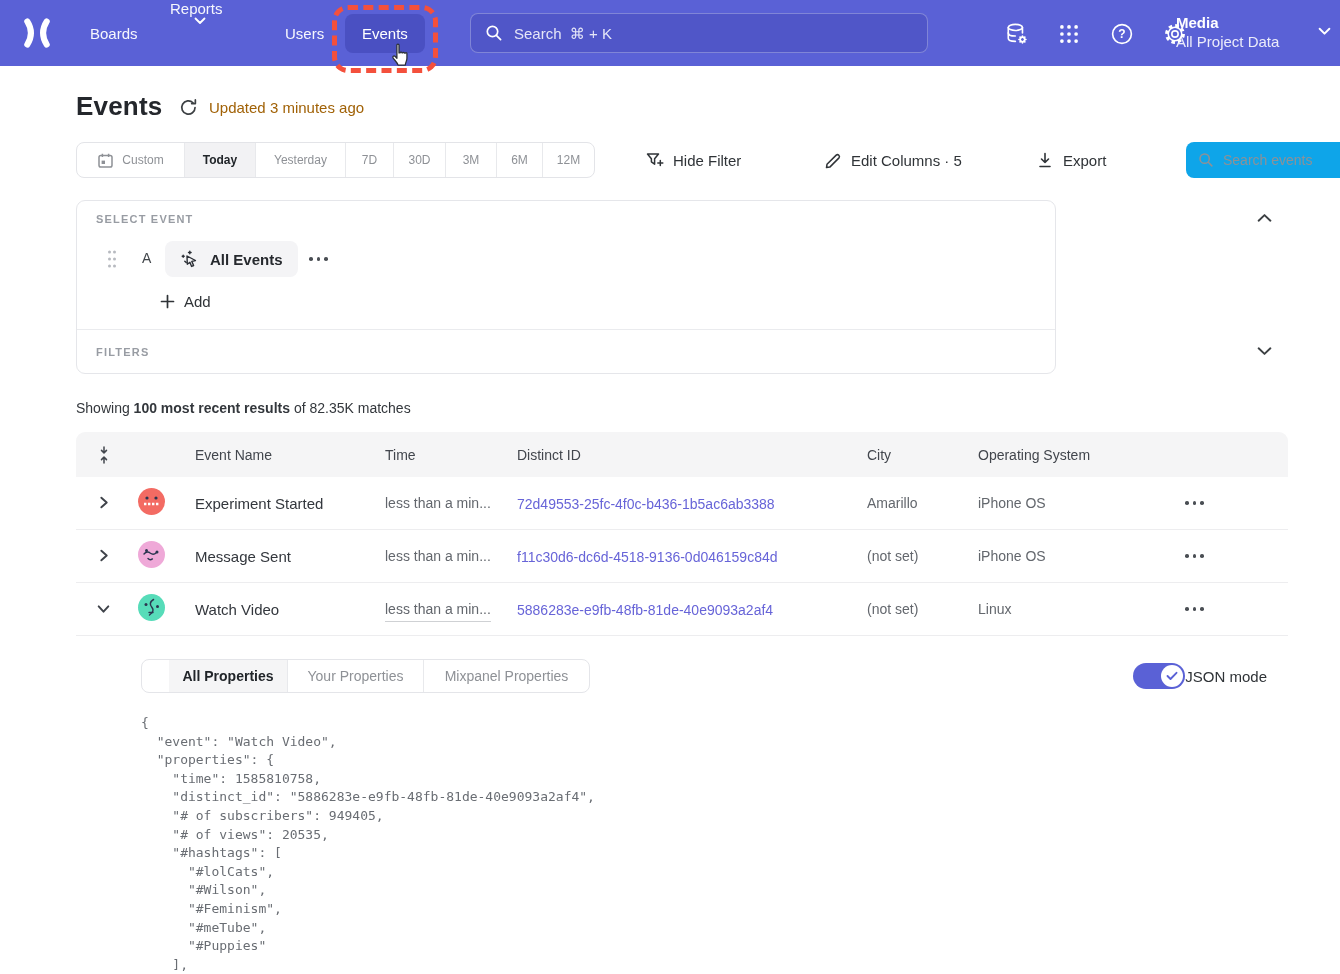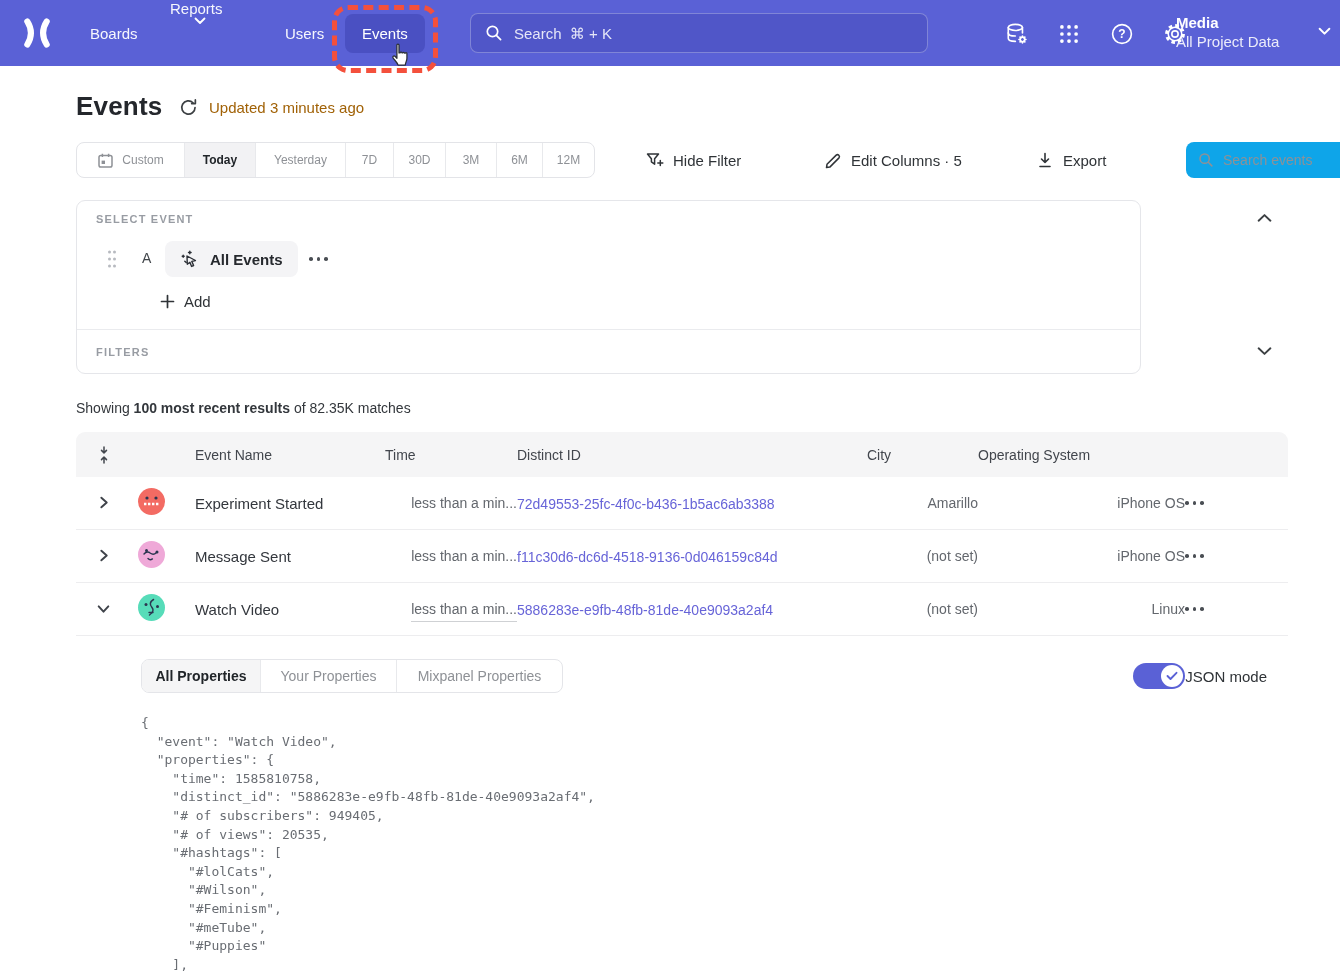--- a/index.html
+++ b/index.html
@@ -35,21 +35,21 @@
   .seg-item { display:flex; align-items:center; justify-content:center; font-size:12px; color:#8e9196; border-right:1px solid #e8e9ec; cursor:pointer; gap:8px; white-space:nowrap; }
   .seg-item:last-child { border-right:none; }
   .seg-item.active { background:#f2f2f4; color:#212529; font-weight:bold; }
   .toolbar-right { position:absolute; left:645px; top:142px; height:36px; display:flex; align-items:center;gap:20px; }
   .tool-btn { display:flex; align-items:center; gap:9px; font-size:15px; color:#2f3337; cursor:pointer; white-space:nowrap; }
   .search-events { width:222px; height:36px; background:#0ea5e9; border-radius:8px; display:flex; align-items:center; padding:0 12px; }
   .search-events input { flex:1; border:none; outline:none; background:transparent; font-size:14px; color:#3c4043; margin-left:9px; font-family:"Liberation Sans",sans-serif; }
   .search-events input::placeholder { color:#8e9196; }
 
   
-  .card { position:absolute; left:76px; top:200px; width:1065px; height:174px; border:1px solid #e5e6ea; border-radius:9px; background:#fff; }
+  .card { position:absolute; left:76px; top:200px; width:980px; height:174px; border:1px solid #e5e6ea; border-radius:9px; background:#fff; }
   .card-label { position:absolute; left:19px; font-size:11px; font-weight:bold; letter-spacing:1.2px; color:#989ca3; }
   .chev-btn { position:absolute; left:1180px; width:16px; height:16px; color:#3c4043; cursor:pointer; }
   .drag-handle { position:absolute; left:29px; top:48px; width:12px; height:20px; color:#b7bac0; cursor:grab; }
   .row-letter { position:absolute; left:65px; top:49px; font-size:14px; color:#42464b; }
   .event-pill { position:absolute; left:88px; top:40px; height:36px; padding:0 15px; background:#f4f4f6; border-radius:8px; display:flex; align-items:center; gap:10px; cursor:pointer; }
   .event-pill .lbl { font-size:15px; font-weight:bold; color:#26292e; }
   .more-dots { display:flex; gap:4px; align-items:center; cursor:pointer; }
   .more-dots i { width:3.5px; height:3.5px; border-radius:50%; background:#4a4e54; }
   .pill-more { position:absolute; left:232px; top:56px; }
   .add-btn { position:absolute; left:83px; top:92px; display:flex; align-items:center; gap:9px; font-size:15px; color:#2f3337; cursor:pointer; }
@@ -61,27 +61,27 @@
 
   
   .table { position:absolute; left:76px; top:432px; width:1212px; }
   .tgrid { display:grid; grid-template-columns:56px 63px 190px 132px 350px 111px 207px 103px; align-items:center; }
   .thead { height:45px; background:#f5f5f6; border-radius:9px 9px 0 0; color:#42464d; font-size:14px; }
   .trow { height:53px; border-bottom:1px solid #ededef; font-size:15px; }
   .cell-center { display:flex; justify-content:center; }
   .expander { width:16px; height:16px; color:#3f434a; cursor:pointer; }
   .avatar { width:27px; height:27px; border-radius:50%; margin-left:6px; }
   .ev-name { color:#33373d; }
-  .t-gray { color:#63676d; font-size:14px;text-align:right; }
+  .t-gray { color:#63676d; font-size:14px; }
   .t-id { color:#6764d8; font-size:14px; cursor:pointer; }
   .u-dotted { border-bottom:1px solid #cfd1d4; padding-bottom:4px; }
 
   
   .detail { padding:23px 0 0 65px; position:relative; }
-  .tabs { display:flex; border:1px solid #e4e5e9; border-radius:8px; overflow:hidden; height:34px; width:fit-content; }
+  .tabs { display:flex; border:1px solid #e4e5e9; border-radius:8px; overflow:hidden; height:34px; width:fit-content;padding-left:27px; }
   .tab { display:flex; align-items:center; justify-content:center; font-size:14px; color:#8e9196; border-right:1px solid #e8e9ec; cursor:pointer; }
   .tab:last-child { border-right:none; }
   .tab.active { background:#f5f5f6; color:#212529; font-weight:bold; }
   .json-toggle-wrap { position:absolute; right:21px; top:23px; display:flex; align-items:center; height:34px; }
   .toggle { width:52px; height:26px; background:#5a61d6; border-radius:13px; position:relative; cursor:pointer; }
   .toggle .knob { position:absolute; right:2px; top:2px; width:22px; height:22px; border-radius:50%; background:#fff; display:flex; align-items:center; justify-content:center; }
   .json-mode-lbl { font-size:15px; color:#2f3337; }
   .json-pre { margin-top:21px; font-family:"DejaVu Sans Mono","Liberation Mono",monospace; font-size:13px; line-height:18.6px; color:#696d73; white-space:pre; }
 
   svg { display:block; }

